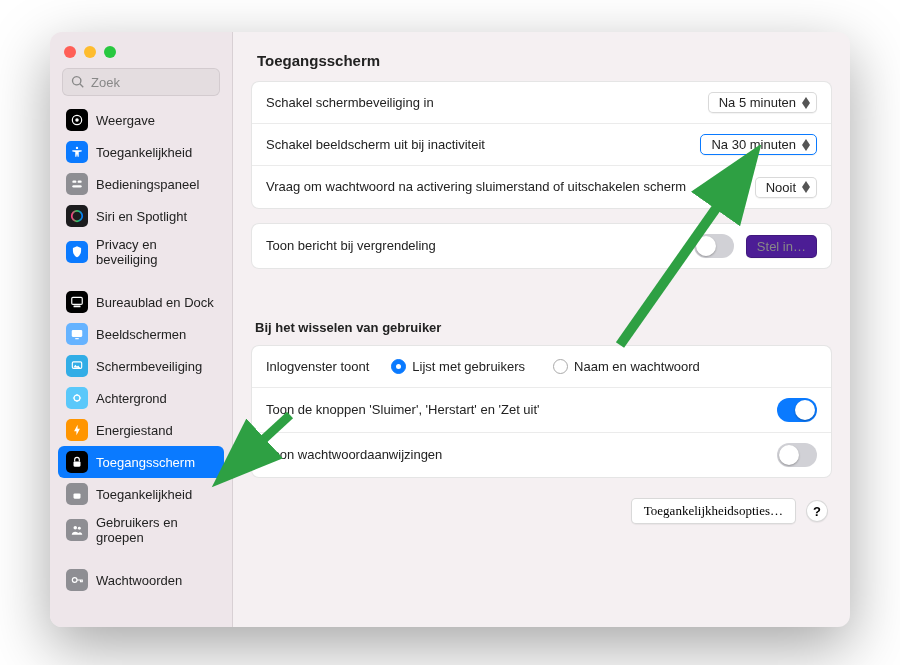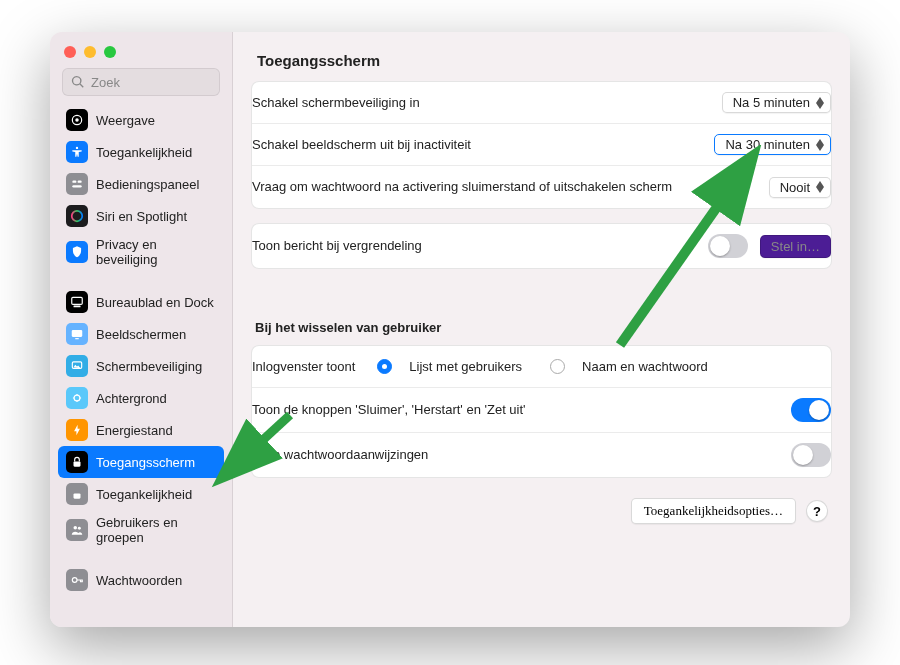--- a/index.html
+++ b/index.html
@@ -68,21 +68,21 @@
     .main-body { flex: 1; overflow-y: auto; padding: 0 18px 18px; }
     .group {
       background: #fff;
       border: 1px solid rgba(0,0,0,0.10);
       border-radius: 8px;
       margin-bottom: 14px;
     }
     .row {
       display: flex; align-items: center;
       justify-content: space-between;
-      padding: 10px 0;
+      padding: 10px 14px;
       font-size: 13px;
       color: #222;
       border-bottom: 1px solid rgba(0,0,0,0.08);
       min-height: 42px;
       gap: 12px;
     }
     .row:last-child { border-bottom: none; }
     .row .label { flex: 1; line-height: 1.35; }
     .dropdown {
       background: #fff;
@@ -111,21 +111,21 @@
     .toggle.on::after { left:18px; }
     .secondary-btn {
       background:#4c1d95; border:1px solid rgba(0,0,0,0.15); border-radius:5px;
       padding:3px 10px; font-size:13px; color:#888; cursor:pointer;
       box-shadow:0 1px 1px rgba(0,0,0,0.04);
     }
     .section-title { font-size:13px; font-weight:700; color:#222; padding:6px 4px 10px;margin-top:45px; }
     .radio-row {
       display:flex; align-items:center; gap:28px;
     }
-    .radio-opt { display:flex; align-items:center; gap:17px; font-size:13px; cursor:pointer;}
+    .radio-opt { display:flex; align-items:center; gap:6px; font-size:13px; cursor:pointer;}
     .radio {
       width:15px; height:15px; border-radius:50%;
       border:1px solid #aaa; background:#fff; display:flex; align-items:center; justify-content:center;
     }
     .radio.checked { border-color:#0a7aff; background:#0a7aff; }
     .radio.checked::after { content:""; width:5px; height:5px; border-radius:50%; background:#fff; }
     .footer-row { display:flex; justify-content:flex-end; align-items:center; gap:10px; padding:6px 4px 0;}
     .push-btn {
       background:#fff; border:1px solid rgba(0,0,0,0.15); border-radius:5px;
       padding:4px 12px; font-size:13px; cursor:pointer;

